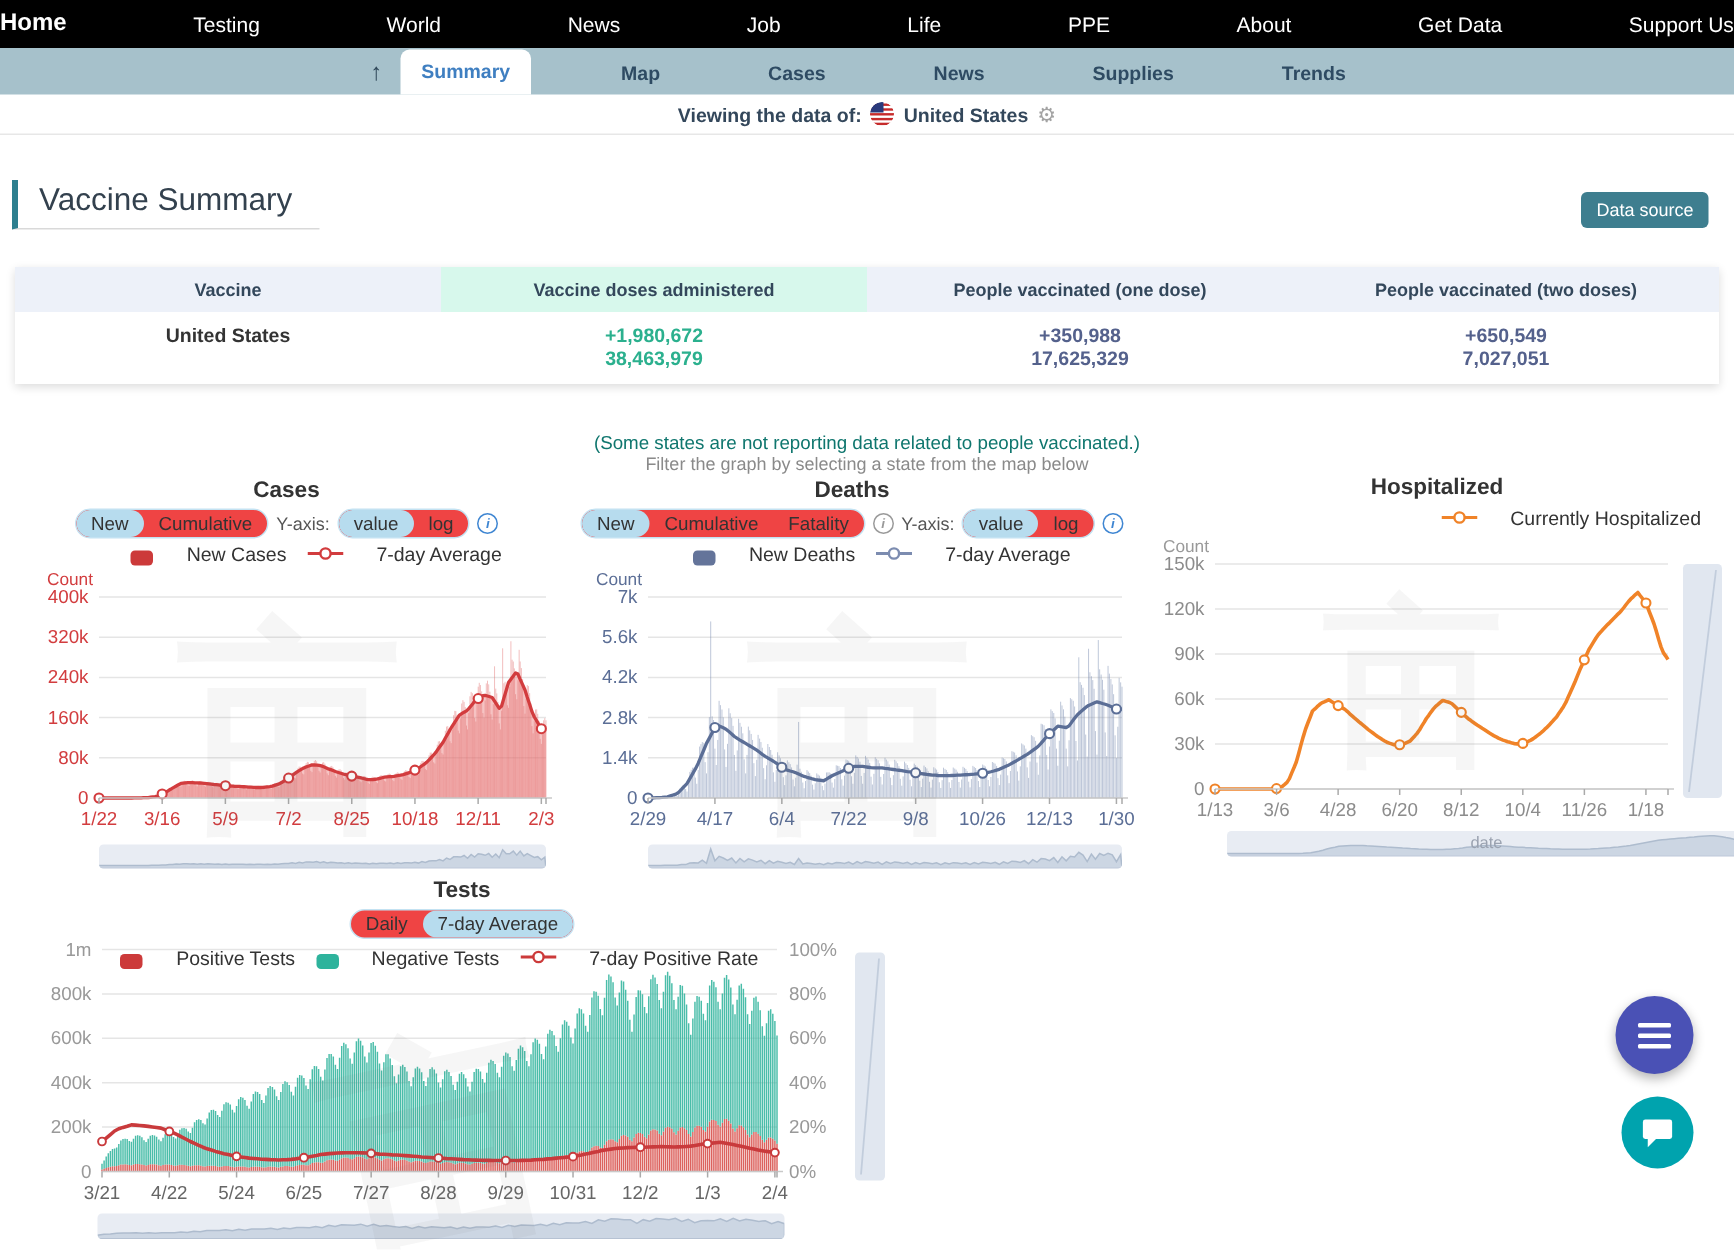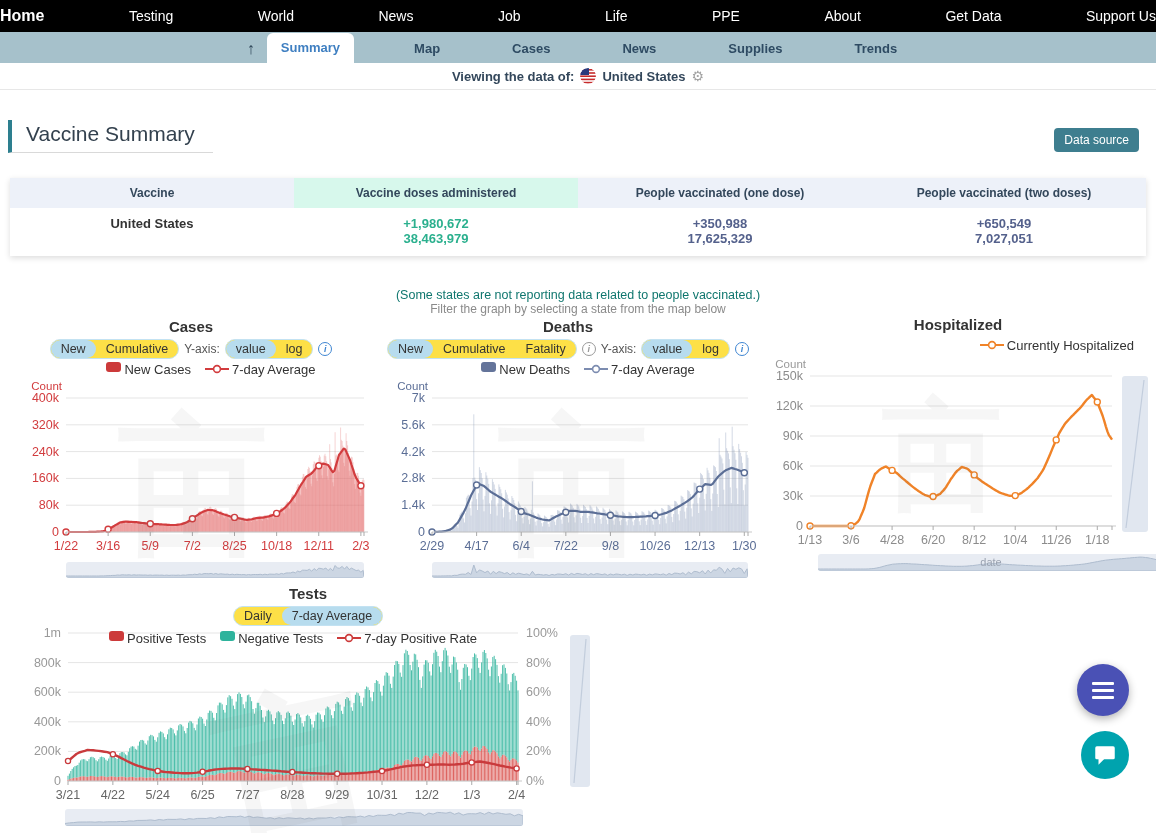--- a/index.html
+++ b/index.html
@@ -50,28 +50,28 @@
   .filter-hint { position:absolute; top:302px; width:100%; text-align:center;
     font-size:12px; color:#8a8a8a; }
 
   
   .chart-card { position:absolute; }
   .chart-title { text-align:center; font-size:15px; font-weight:bold; color:#333; height:20px; }
   .controls-row { height:22px; display:flex; align-items:center; justify-content:center; gap:5px; }
   .legend-row { height:18px; display:flex; align-items:center; justify-content:center; gap:14px; }
   .toggle-label { font-size:12px; color:#555; }
   .toggle-group { display:inline-flex; border:1px solid #c3e2f2; border-radius:16px;
-    background:#fde047; overflow:hidden; }
+    background:#ef4444; overflow:hidden; }
   .pill-opt { font-size:12.5px; color:#333; padding:2px 10px; cursor:pointer; border-radius:16px; }
   .pill-opt.active { background:#b7dcee; }
   .info-icon { width:14px; height:14px; border-radius:50%; border:1.3px solid currentColor;
     display:inline-flex; align-items:center; justify-content:center; font-size:9px;
     font-weight:bold; cursor:pointer; font-style:italic; }
   .info-blue { color:#3f86d2; } .info-gray { color:#9a9a9a; }
-  .legend-item { display:inline-flex; align-items:flex-start; gap:3px; font-size:13px;
+  .legend-item { display:inline-flex; align-items:flex-end; gap:22px; font-size:13px;
     color:#333; cursor:pointer; }
   .swatch { width:15px; height:10px; border-radius:3px; display:inline-block; }
 
   .hslider { background:#e8ecf3; border-radius:3px; overflow:hidden; position:relative; cursor:pointer; }
   .hslider svg { display:block; }
   .slider-date-label { position:absolute; left:0; right:0; top:2px; text-align:center;
     font-size:11px; color:#9aa2b0; }
   .vslider { background:#e1e7f0; border-radius:3px; cursor:pointer; }
 
   .watermark { position:absolute; font-size:150px; color:rgba(100,100,100,0.06);

